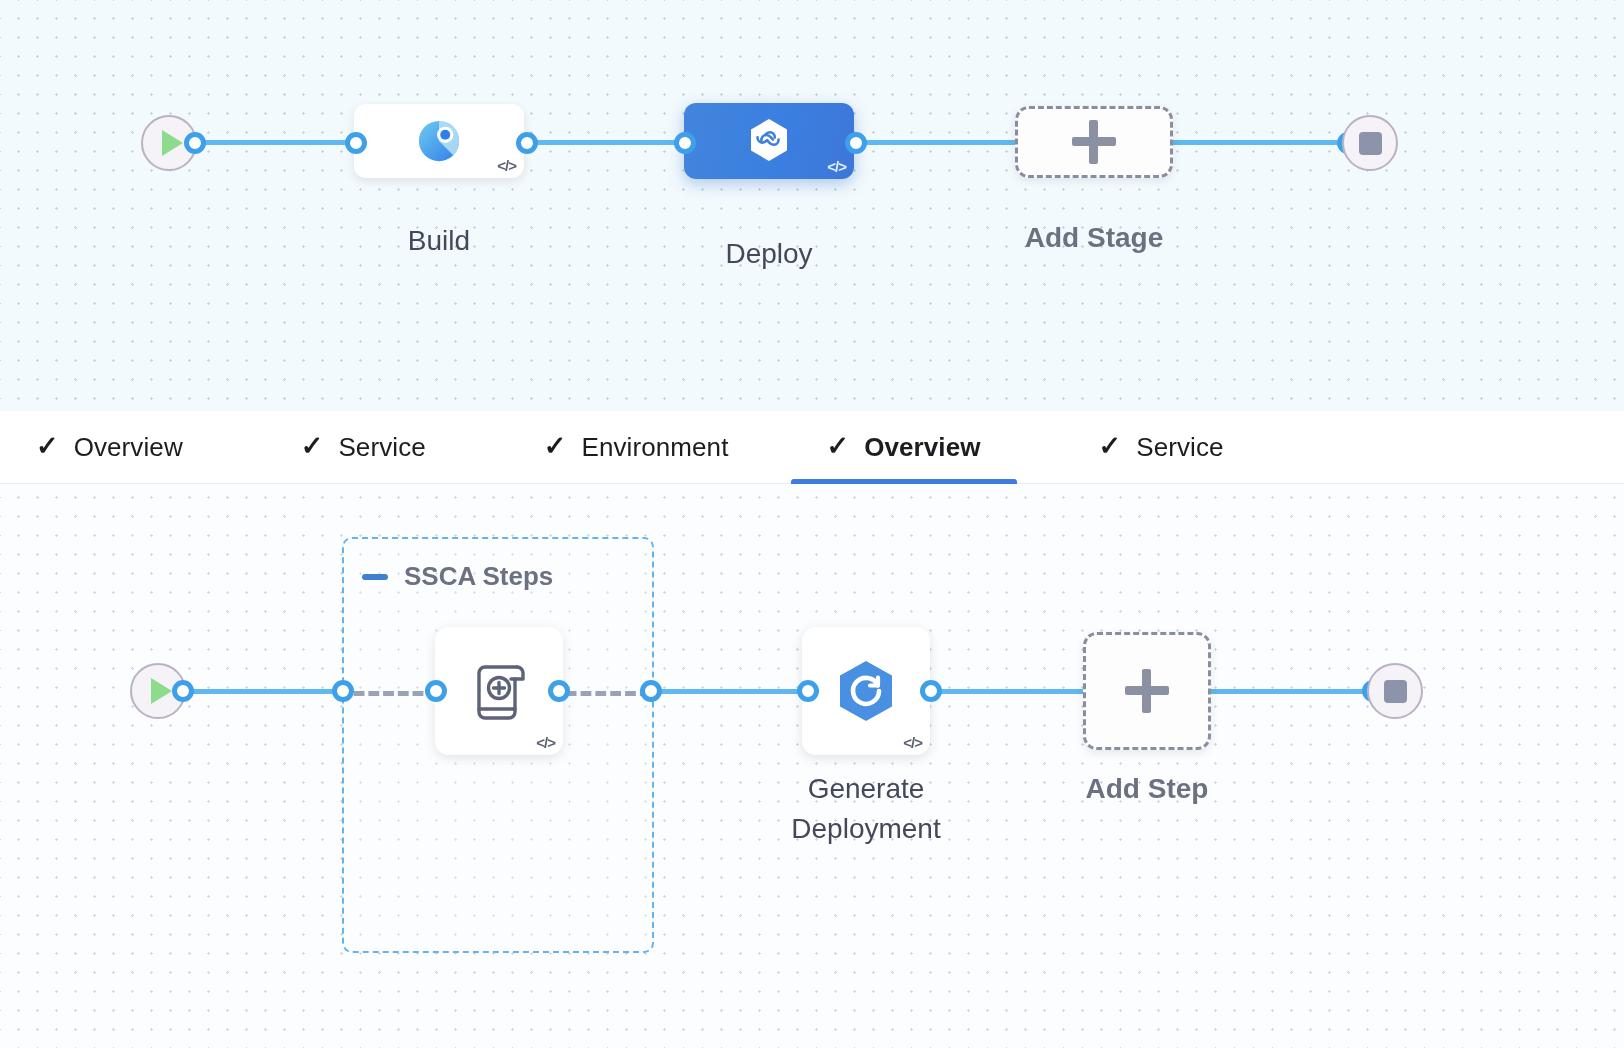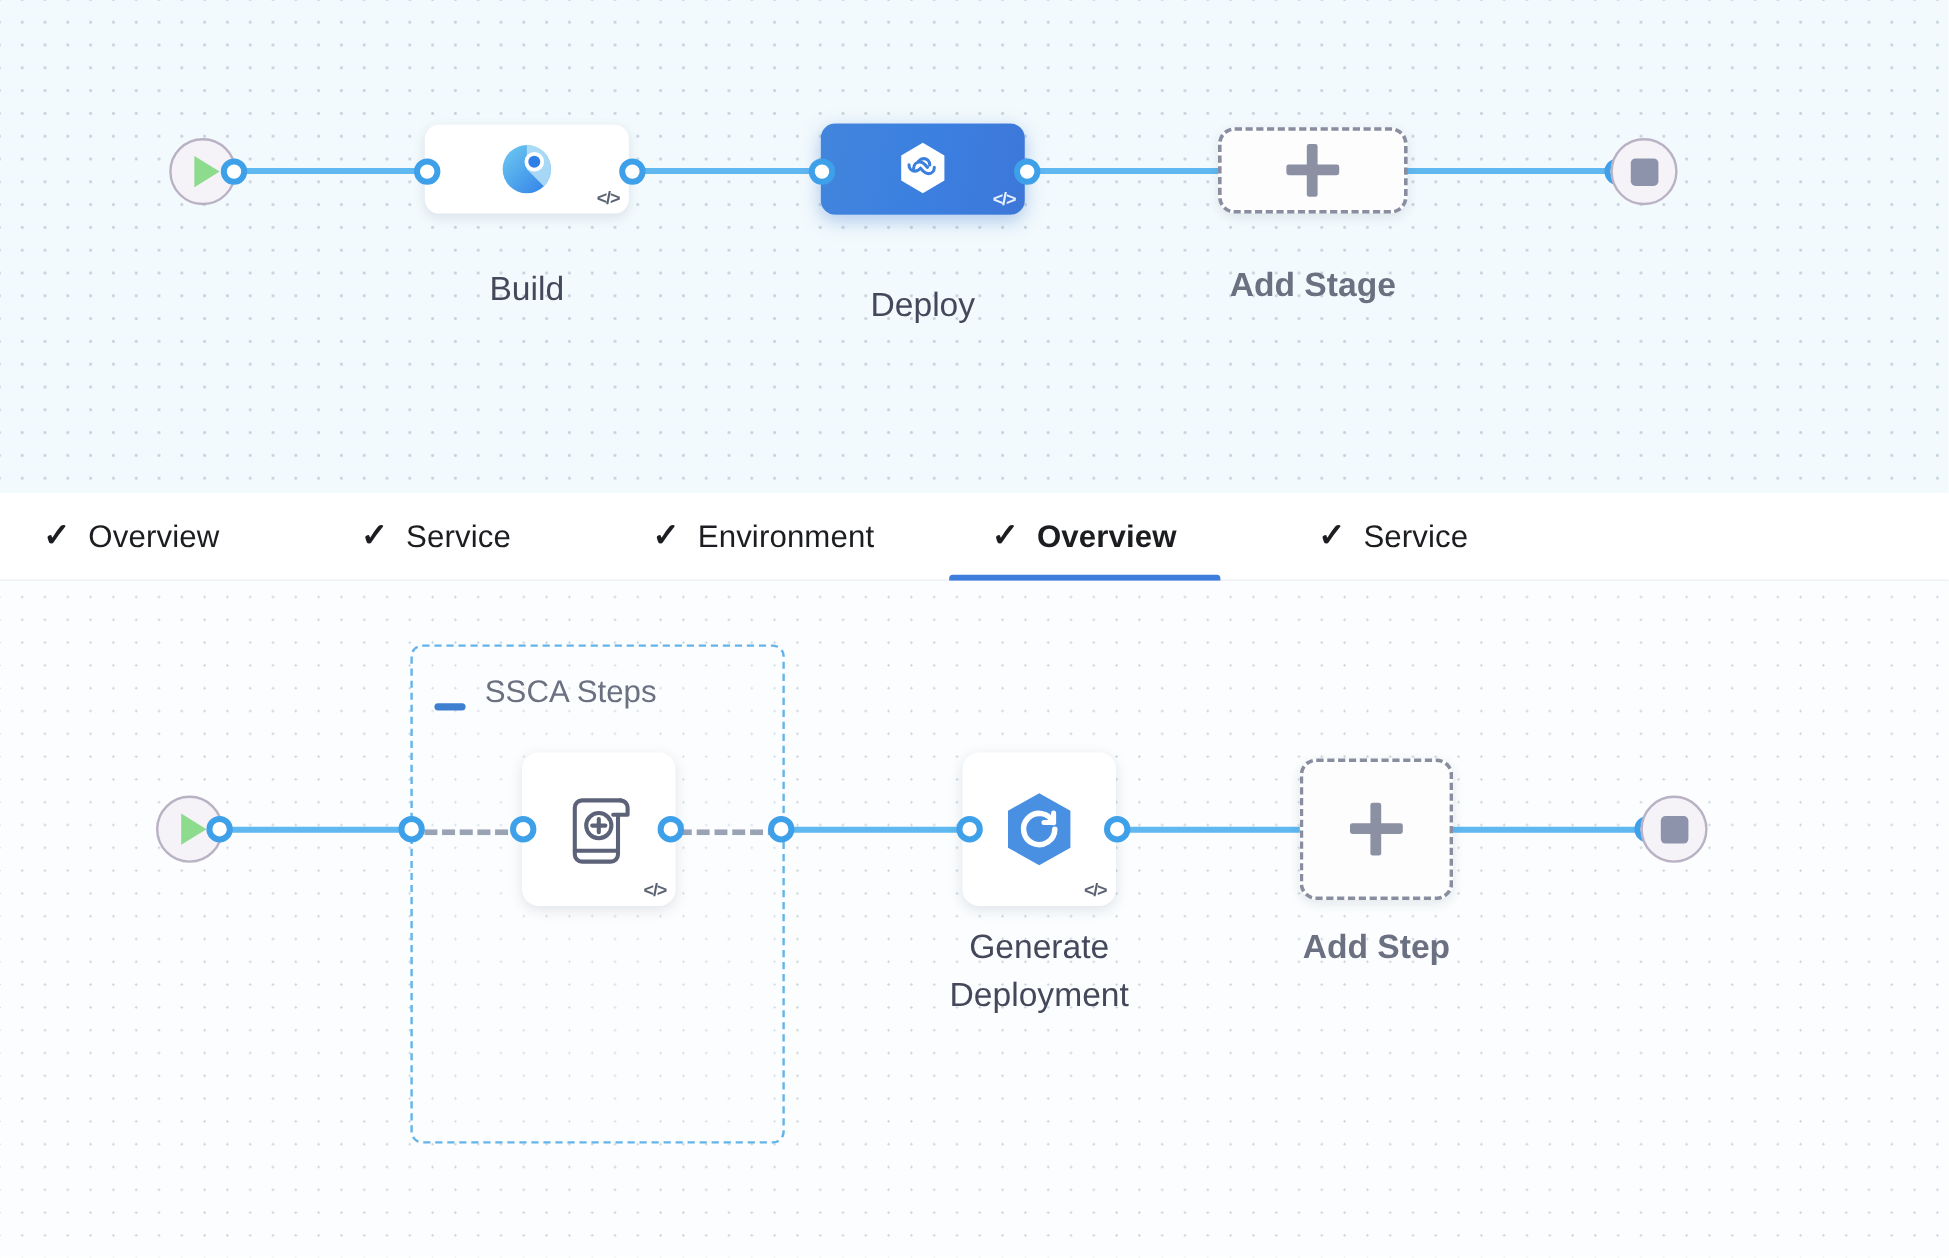--- a/index.html
+++ b/index.html
@@ -136,21 +136,21 @@
   }
 
   
   .group-box {
     position: absolute;
     border: 2px dashed #62b4ea;
     border-radius: 10px;
     background: rgba(255,255,255,0.28);
   }
   .group-head {
-    position: absolute; display: flex; align-items: flex-end; gap: 16px;
+    position: absolute; display: flex; align-items: center; gap: 16px; font-weight: bold;
   }
   .group-minus {
     width: 26px; height: 6px; border-radius: 3px; background: #3f7fd0;
   }
   .group-title { font-size: 26px; color: #6b7180; white-space: nowrap; }
 
   svg { display: block; }
 </style>
 </head>
 <body>

